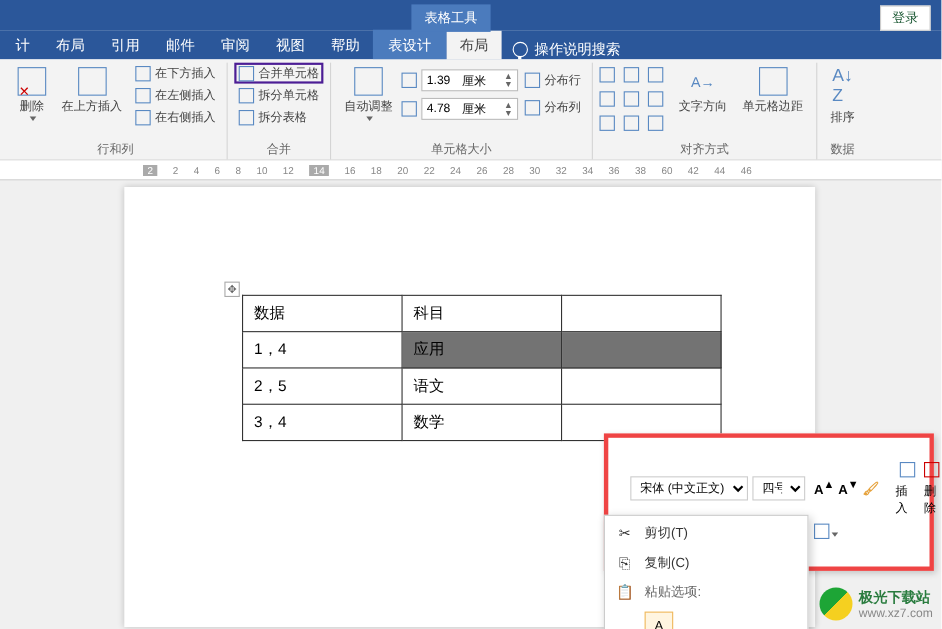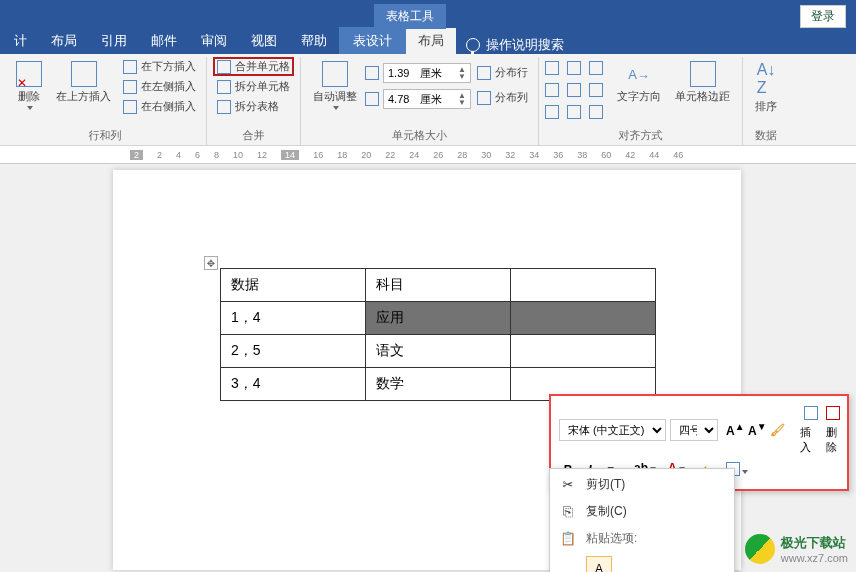--- a/index.html
+++ b/index.html
@@ -18,34 +18,34 @@
 .rgroup{display:flex;flex-direction:column;align-items:center;border-right:1px solid #d4d4d4;padding:0 6px;height:88px}
 .rgroup-body{display:flex;flex-grow:1;align-items:flex-start;gap:2px}
 .rgroup-label{font-size:11px;color:#666;padding-bottom:2px}
 .rbtn-v{display:flex;flex-direction:column;align-items:center;padding:4px 6px;cursor:pointer;gap:2px}
 .ricon{width:18px;height:18px;border:1.5px solid #5989c2;display:inline-block}
 .ricon-lg{width:26px;height:26px}
 .rbtn-lbl{font-size:11px;color:#444}
 .rstack{display:flex;flex-direction:column;gap:1px}
 .rbtn-h{display:flex;align-items:center;gap:4px;padding:2px 4px;cursor:pointer;font-size:11px;color:#444}
 .ricon-sm{width:14px;height:14px;border:1.5px solid #5989c2;display:inline-block}
-.highlight-red{border:2px solid #b91c1c;padding:0 2px}
+.highlight-red{border:2px solid #4c1d95;padding:0 2px}
 .spinbox{display:flex;align-items:center;border:1px solid #bbb;background:#fff;height:20px;font-size:11px;padding:0 4px;width:88px}
 .spinbox input{border:none;width:32px;outline:none;font-size:11px}
 .spinbox .unit{flex-grow:1}
 .spin-btns{display:flex;flex-direction:column;margin-left:4px;color:#666;line-height:7px;font-size:8px}
 .doc-area{position:relative;background:#f0f0f0;height:426px}
 .ruler{height:18px;background:#fff;border-bottom:1px solid #ccc;display:flex;align-items:center;font-size:9px;color:#888;padding-left:130px;gap:14px}
 .ruler .dark{background:#aaa;color:#fff;padding:0 4px}
 .page{position:absolute;left:113px;top:24px;width:628px;height:400px;background:#fff;box-shadow:0 0 6px rgba(0,0,0,0.2)}
 .doc-table{position:absolute;left:107px;top:98px;border-collapse:collapse}
 .doc-table td{border:1px solid #333;padding:6px 10px;font-size:14px;width:145px;height:33px}
 .cell-sel{background:#737373}
 .move-handle{position:absolute;left:91px;top:86px;width:14px;height:14px;border:1px solid #aaa;background:#fff;display:flex;align-items:center;justify-content:center;font-size:10px;color:#666}
-.mini-toolbar{position:absolute;left:549px;top:248px;background:#fff;border:2px solid #ef4444;box-shadow:2px 2px 6px rgba(0,0,0,0.2);padding:6px;width:300px}
+.mini-toolbar{position:absolute;left:549px;top:248px;background:#fff;border:4px solid #ef4444;box-shadow:2px 2px 6px rgba(0,0,0,0.2);padding:18px;width:300px}
 .mini-row{display:flex;align-items:center;gap:4px;padding:2px}
 .mini-sel{border:1px solid #ccc;background:#fff;padding:2px 4px;font-size:11px;height:22px}
 .mini-btn{padding:2px 4px;font-weight:bold;font-size:12px;cursor:pointer;min-width:18px;text-align:center}
 .mini-divider{width:1px;height:42px;background:#ddd;margin:0 4px}
 .color-drop{display:inline-block;border-bottom:3px solid;padding-bottom:1px;font-weight:bold}
 .ctx-menu{position:absolute;left:549px;top:322px;width:186px;background:#fff;border:1px solid #ccc;box-shadow:2px 2px 8px rgba(0,0,0,0.2);padding:2px 0}
 .ctx-item{display:flex;align-items:center;gap:10px;padding:5px 10px;font-size:12px;color:#333;cursor:pointer}
 .ctx-item.header{color:#666;pointer-events:none}
 .ctx-icon{width:16px;height:16px;display:flex;align-items:center;justify-content:center;font-size:13px}
 .paste-opt{display:flex;gap:4px;padding:4px 36px}

